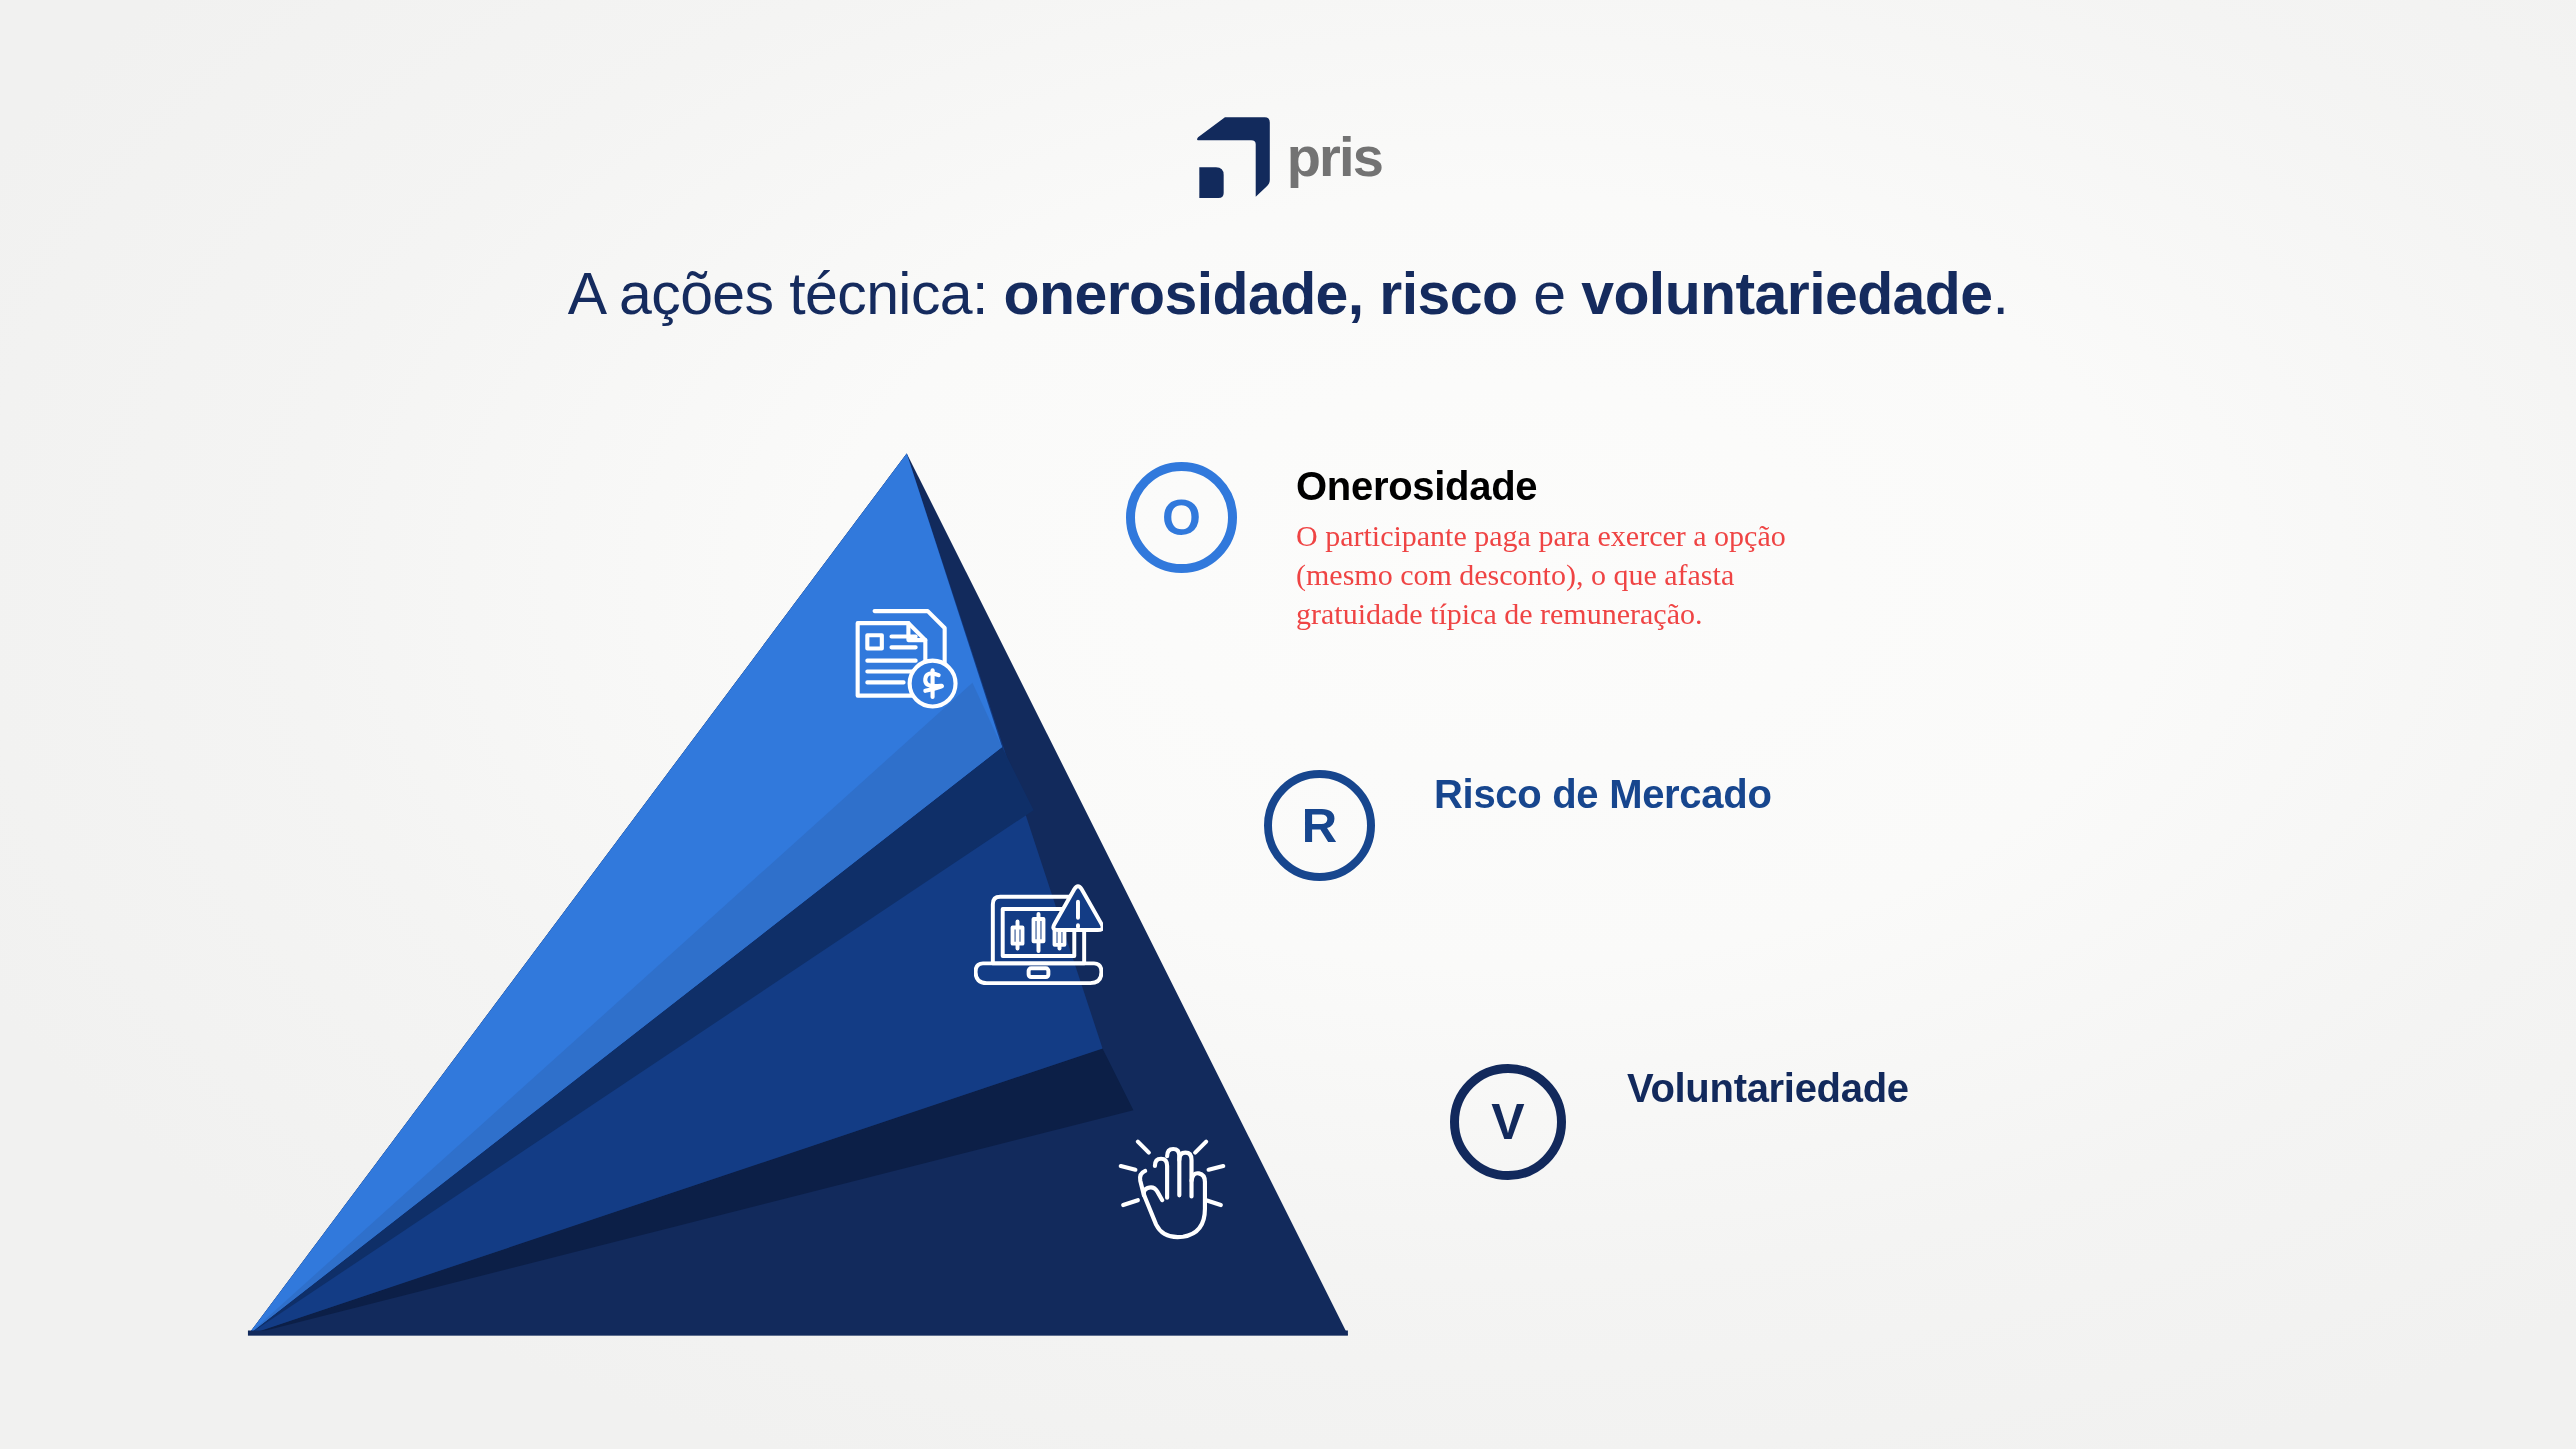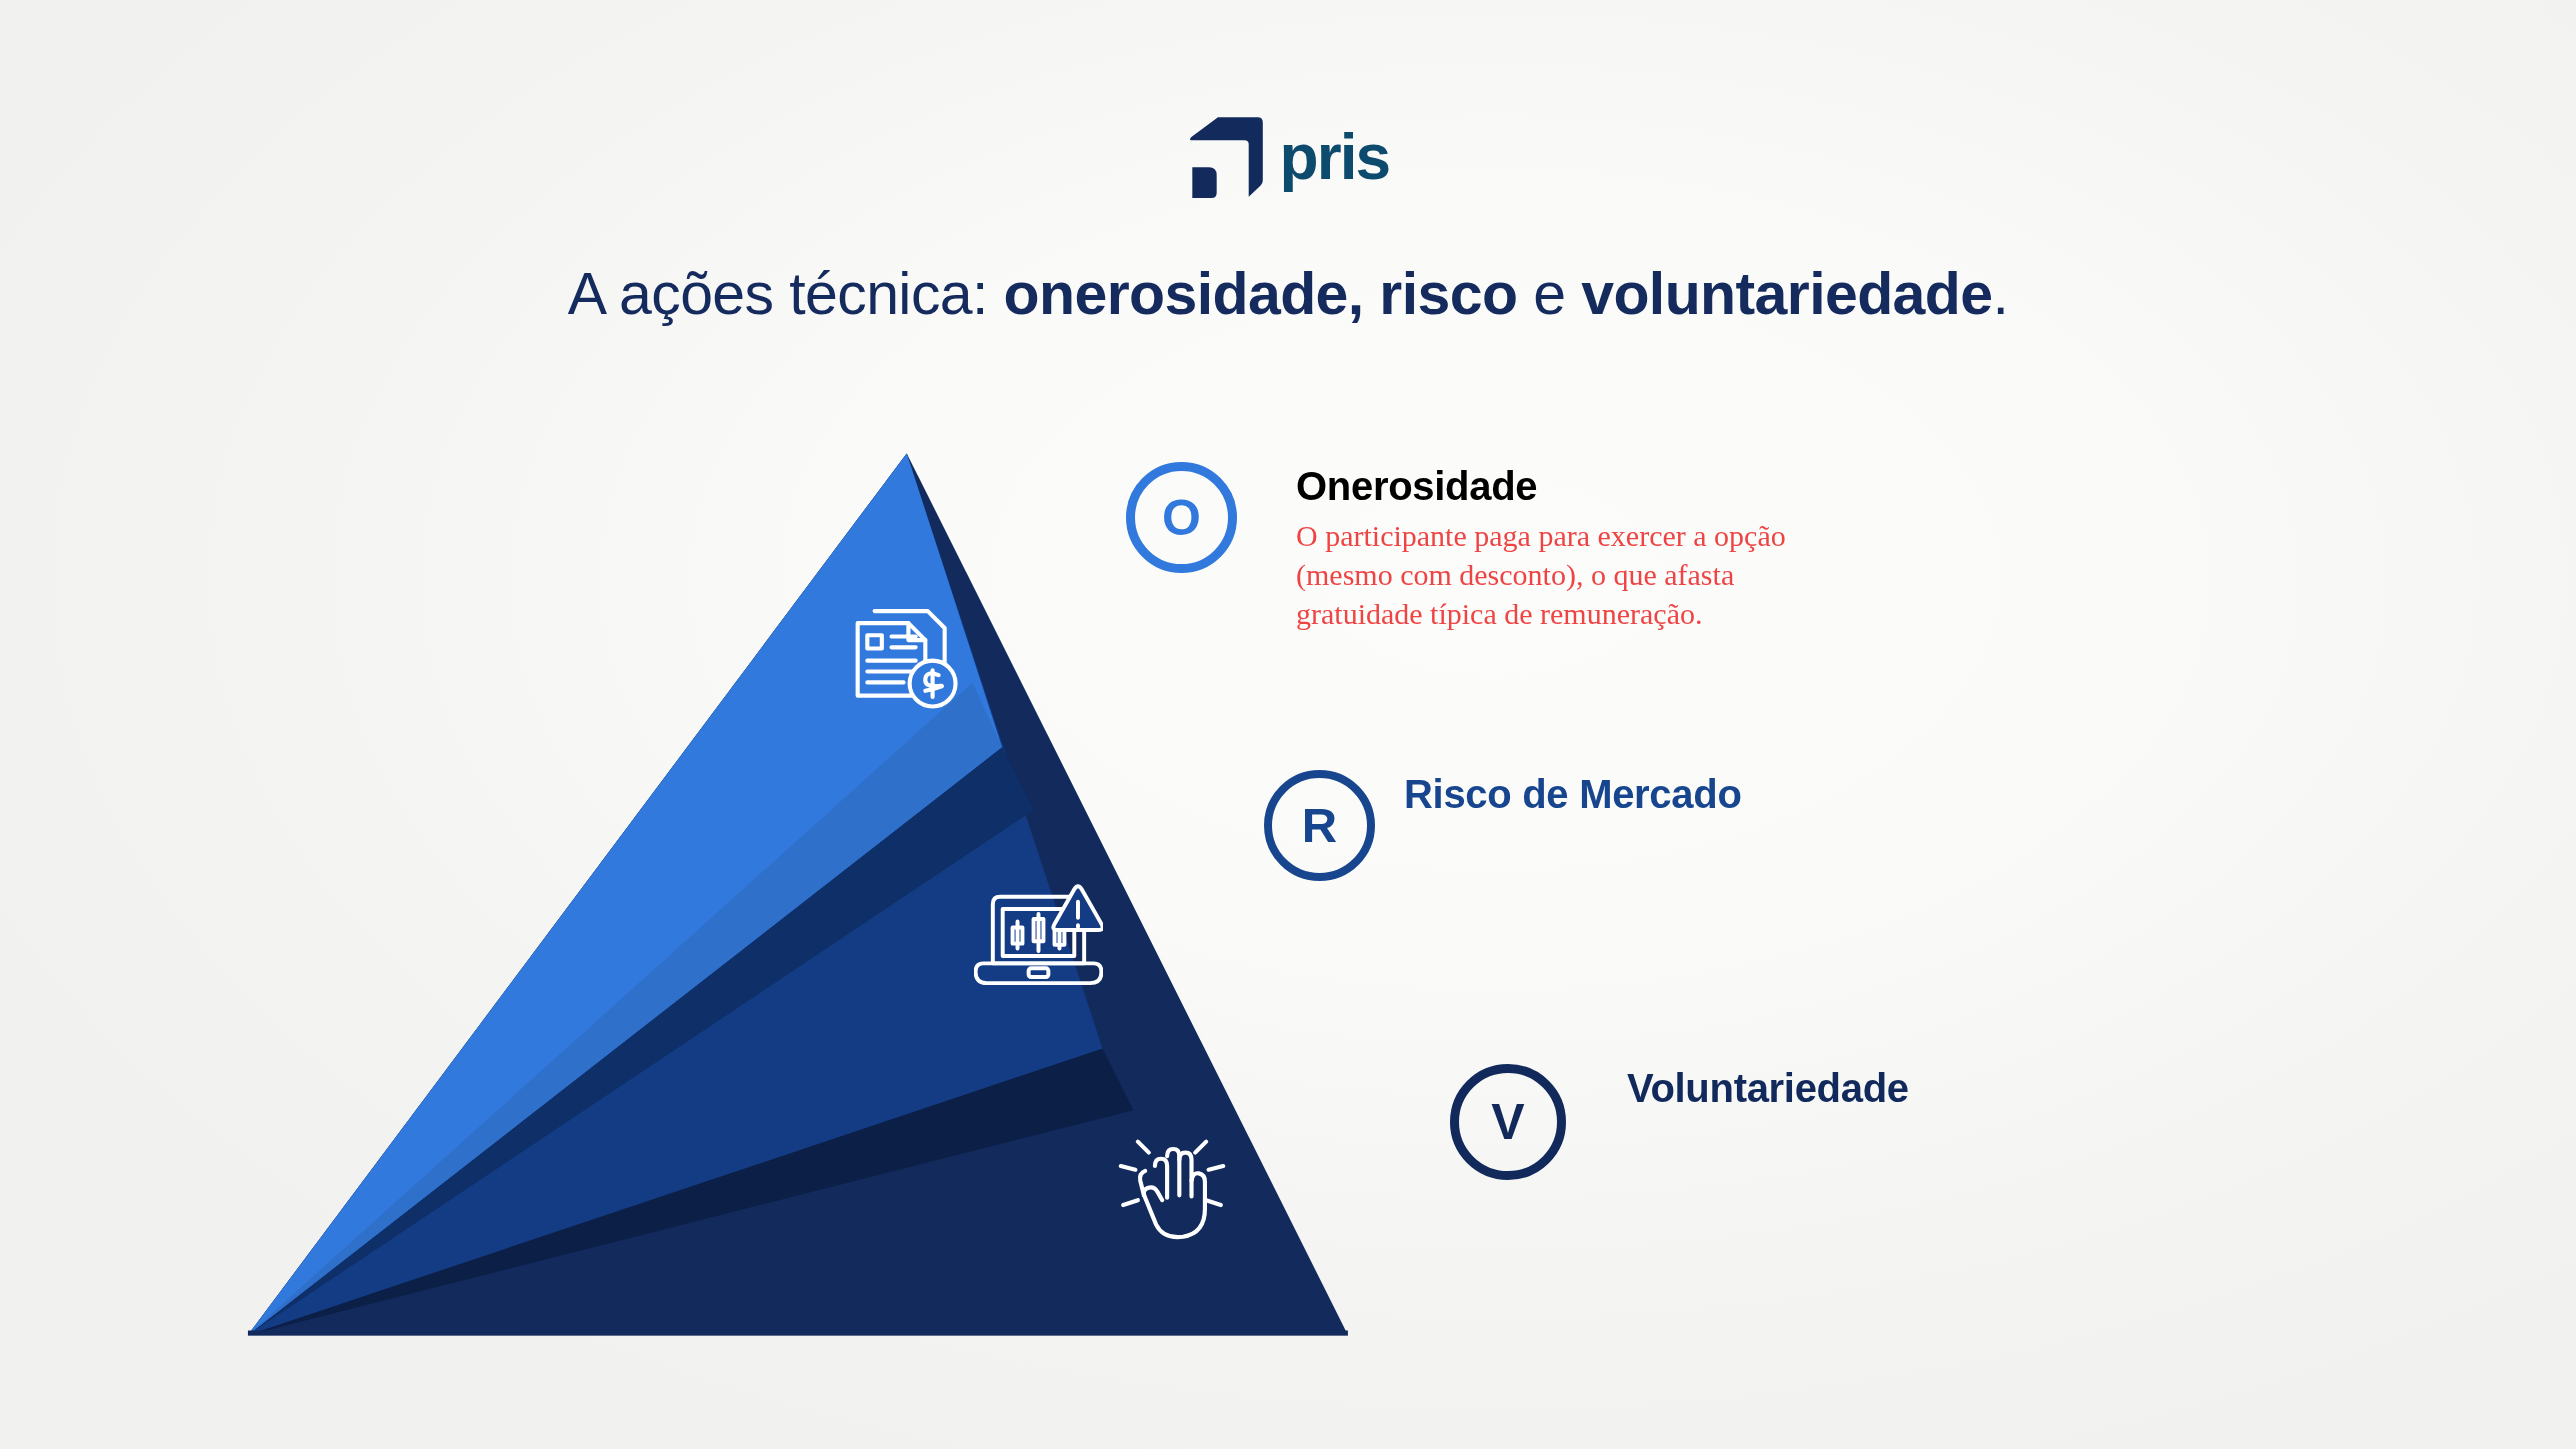--- a/index.html
+++ b/index.html
@@ -19,23 +19,23 @@
   
   .logo-wrap {
     position:absolute;
     top:108px; left:0; right:0;
     display:flex; align-items:center; justify-content:center;
     gap:16.7px;
     height:97px;
   }
   .logo-mark { width:76px; height:82px; display:block; }
   .logo-text {
-    font-size:64px;
+    font-size:56px;
     font-weight:700;
-    color:#0c4a6e;
+    color:#737373;
     letter-spacing:-1.9px;
     line-height:1;
     font-family:"Liberation Sans", sans-serif;
     text-align:center;
   }
 
   
   .title {
     position:absolute;
     top:263px; left:0; right:0;
@@ -93,21 +93,21 @@
   #item-o .badge span { font-size:50px; color:#3179DC; }
 
   #item-r .badge { width:111px; height:111px; border:8.4px solid #17468E; }
   #item-r .badge span { font-size:49px; color:#17468E; }
 
   #item-v .badge { width:116px; height:116px; border:9px solid #12295C; }
   #item-v .badge span { font-size:50px; color:#12295C; }
 
   .txt { padding-top:2.6px; }
   #item-o .txt { margin-left:59px; }
-  #item-r .txt { margin-left:29px; }
+  #item-r .txt { margin-left:59px; }
   #item-v .txt { margin-left:61px; }
 
   .item-title {
     font-weight:700;
     line-height:1.05;
     letter-spacing:-0.3px;
     white-space:nowrap;
     margin-bottom:9px;
   }
   #item-o .item-title { font-size:40px; color:#000000; }

